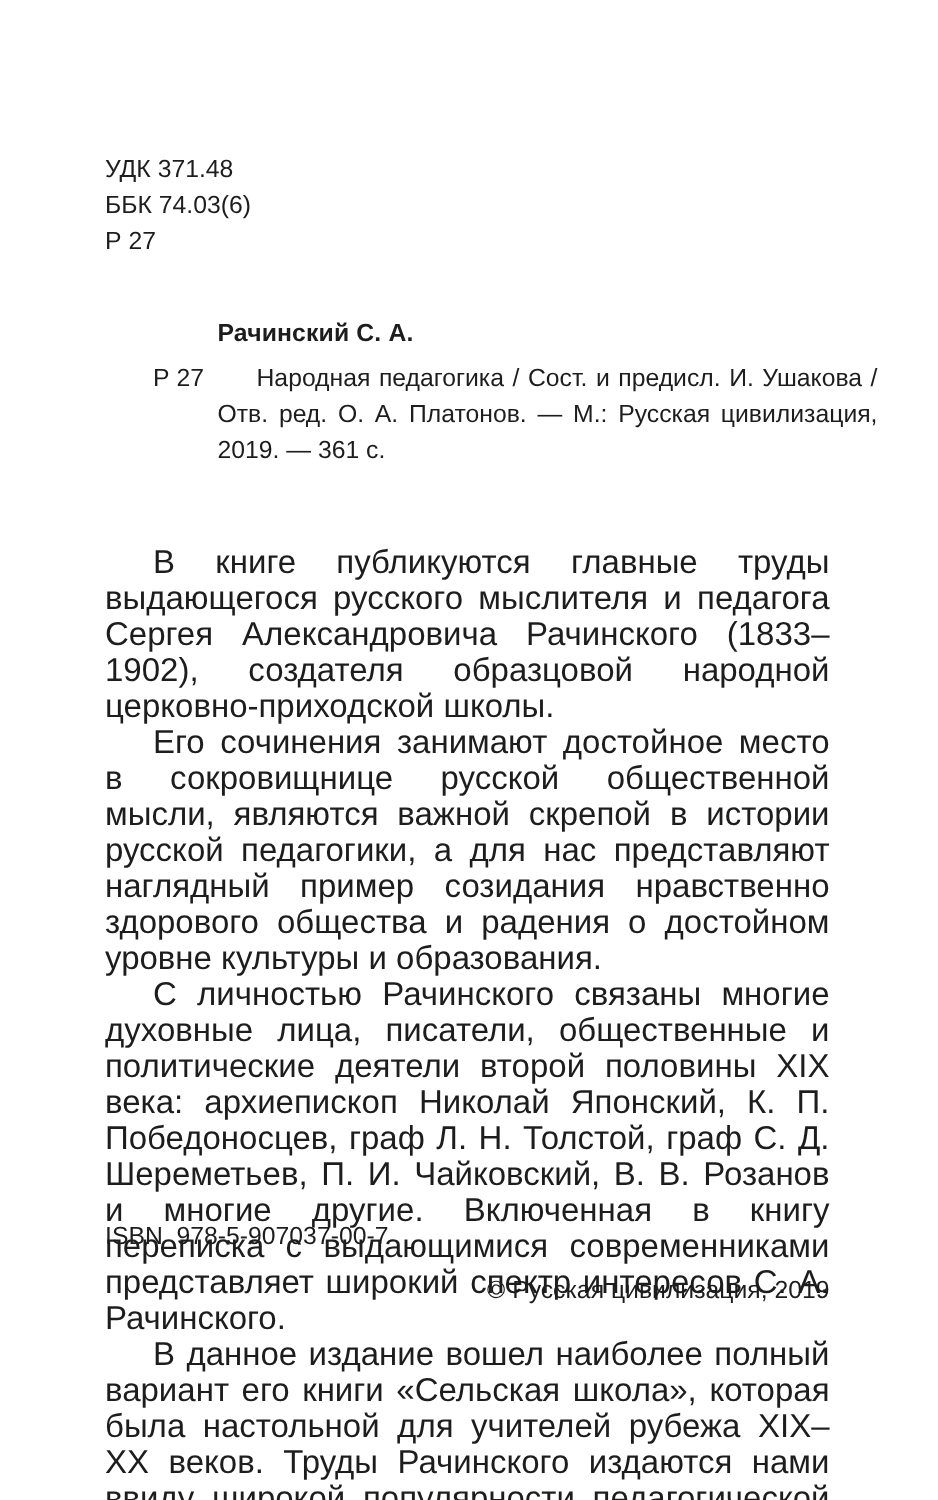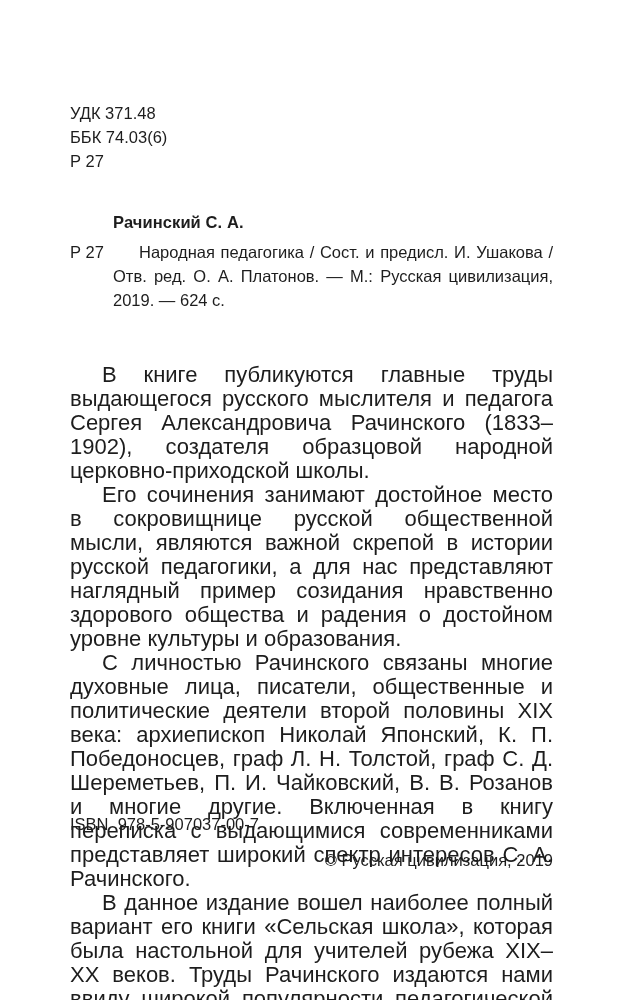--- a/index.html
+++ b/index.html
@@ -32,20 +32,21 @@
     font-size: 16.5px;
     line-height: 24px;
   }
   .codes div { white-space: pre; }
 
   
   .biblio {
     top: 210px;
     font-size: 16.5px;
     line-height: 24px;
+    margin-left: 32px;
   }
   .biblio-author {
     font-weight: bold;
     margin-left: 43px;
     letter-spacing: 0.1px;
   }
   .biblio-body {
     position: relative;
     margin-top: 6px;
   }
@@ -102,21 +103,21 @@
   <div class="col codes">
     <div>УДК 371.48</div>
     <div>ББК 74.03(6)</div>
     <div>Р 27</div>
   </div>
 
   <div class="col biblio">
     <div class="biblio-author">Рачинский С. А.</div>
     <div class="biblio-body">
       <span class="biblio-index">Р 27</span>
-      <div class="biblio-text">Народная педагогика / Сост. и предисл. И. Ушакова / Отв. ред. О. А. Платонов. — М.: Русская цивилизация, 2019. — 624 с.</div>
+      <div class="biblio-text">Народная педагогика / Сост. и предисл. И. Ушакова / Отв. ред. О. А. Платонов. — М.: Русская цивилизация, 2019. — 361 с.</div>
     </div>
   </div>
 
   <div class="col annotation">
     <p>В книге публикуются главные труды выдающегося русского мыслителя и педагога Сергея Александровича Рачинского (1833–1902), создателя образцовой народной церковно-приходской школы.</p>
     <p>Его сочинения занимают достойное место в сокровищнице русской общественной мысли, являются важной скрепой в истории русской педагогики, а для нас представляют наглядный пример созидания нравственно здорового общества и радения о достойном уровне культуры и образования.</p>
     <p>С личностью Рачинского связаны многие духовные лица, писатели, общественные и политические деятели второй половины XIX века: архиепископ Николай Японский, К. П. Победоносцев, граф Л. Н. Толстой, граф С. Д. Шереметьев, П. И. Чайковский, В. В. Розанов и многие другие. Включенная в книгу переписка с выдающимися современниками представляет широкий спектр интересов С. А. Рачинского.</p>
     <p>В данное издание вошел наиболее полный вариант его книги «Сельская школа», которая была настольной для учителей рубежа XIX–XX веков. Труды Рачинского издаются нами ввиду широкой популярности педагогической практики выдающегося учителя, которая ныне успешно используется в лучших государственных, частных и воскресных школах.</p>
   </div>
 

